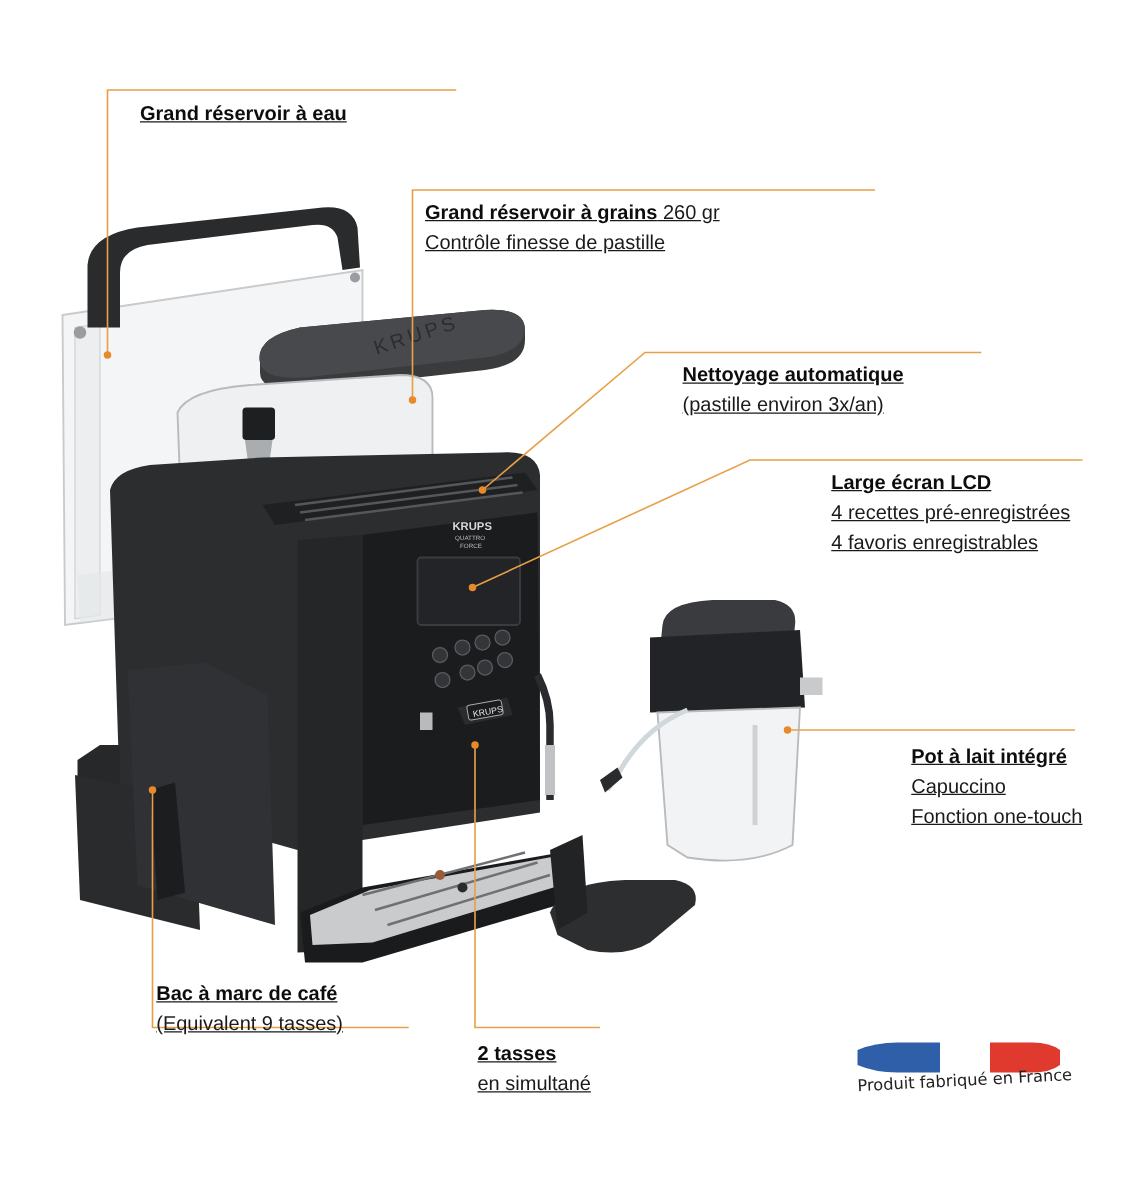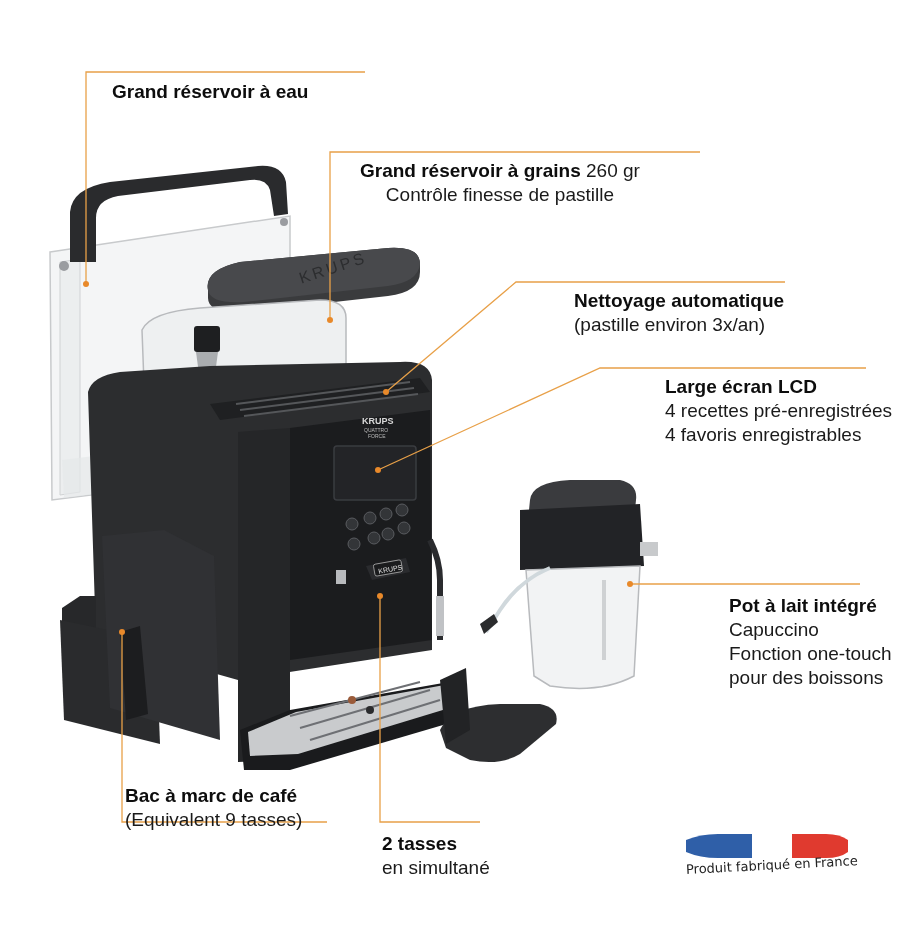--- a/index.html
+++ b/index.html
@@ -1,20 +1,20 @@
 <!DOCTYPE html>
 <html><head>
   <meta charset="utf-8">
   <style>
     * { box-sizing: border-box; margin: 0; padding: 0; }
     html, body { width: 902px; height: 945px; background: #ffffff; overflow: hidden; }
     body { position: relative; font-family: "Liberation Sans", sans-serif; color: #111; }
     .stage { position: absolute; left: 0; top: 0; width: 902px; height: 945px; }
     svg.art { position: absolute; left: 0; top: 0; }
-    .label { position: absolute; font-size: 19px; line-height: 24px; color: #1a1a1a; white-space: nowrap; }
+    .label { position: absolute; font-size: 16px; line-height: 24px; color: #1a1a1a; white-space: nowrap; text-decoration: underline; }
     .label .t { font-weight: bold; color: #0d0d0d; }
     .label .s { display: block; }
     .flag-caption { position: absolute; left: 686px; top: 862px; font-family: "DejaVu Sans", sans-serif; font-size: 13px; color: #222; transform: rotate(-3deg); transform-origin: left center; white-space: nowrap; }
   </style>
 </head>
 <body>
 
 <div class="stage">
 
   <svg class="art" width="902" height="945" viewBox="0 0 902 945">
@@ -134,41 +134,40 @@
       <path d="M686 840 Q700 834 718 834 L752 834 L752 858 L718 858 Q700 858 686 852 Z" fill="#2f5fa8"></path>
       <rect x="752" y="832" width="40" height="28" fill="#ffffff"></rect>
       <path d="M792 834 L826 834 Q840 834 848 840 L848 852 Q840 858 826 858 L792 858 Z" fill="#e03a2f"></path>
     </g>
   </svg>
 
   <div class="label" style="left:112px; top:80px;">
     <span class="s"><span class="t">Grand réservoir à eau</span></span>
   </div>
 
-  <div class="label" style="left:360px; top:159px;text-align:center;">
+  <div class="label" style="left:340px; top:159px;">
     <span class="s"><span class="t">Grand réservoir à grains</span><span> 260 gr</span></span>
     <span class="s">Contrôle finesse de pastille</span>
   </div>
 
-  <div class="label" style="left:546px; top:289px;margin-left:28px;">
+  <div class="label" style="left:546px; top:289px;">
     <span class="s"><span class="t">Nettoyage automatique</span></span>
     <span class="s">(pastille environ 3x/an)</span>
   </div>
 
   <div class="label" style="left:622px; top:375px;margin-left:43px;">
     <span class="s"><span class="t">Large écran LCD</span></span>
     <span class="s">4 recettes pré-enregistrées</span>
     <span class="s">4 favoris enregistrables</span>
   </div>
 
   <div class="label" style="left:681px; top:594px;margin-left:48px;">
     <span class="s"><span class="t">Pot à lait intégré</span></span>
     <span class="s">Capuccino</span>
     <span class="s">Fonction one-touch</span>
-    <span class="s">pour des boissons</span>
   </div>
 
   <div class="label" style="left:125px; top:784px;">
     <span class="s"><span class="t">Bac à marc de café</span></span>
     <span class="s">(Equivalent 9 tasses)</span>
   </div>
 
   <div class="label" style="left:382px; top:832px;">
     <span class="s"><span class="t">2 tasses</span></span>
     <span class="s">en simultané</span>

